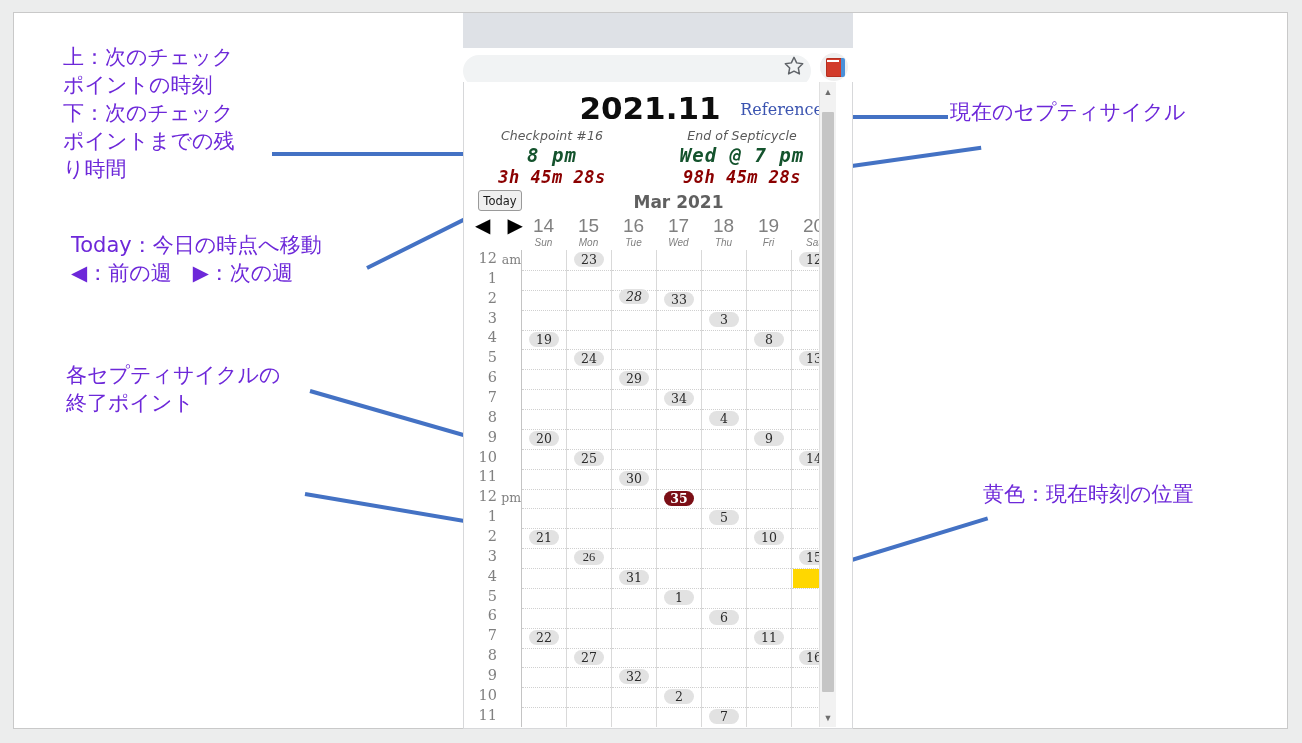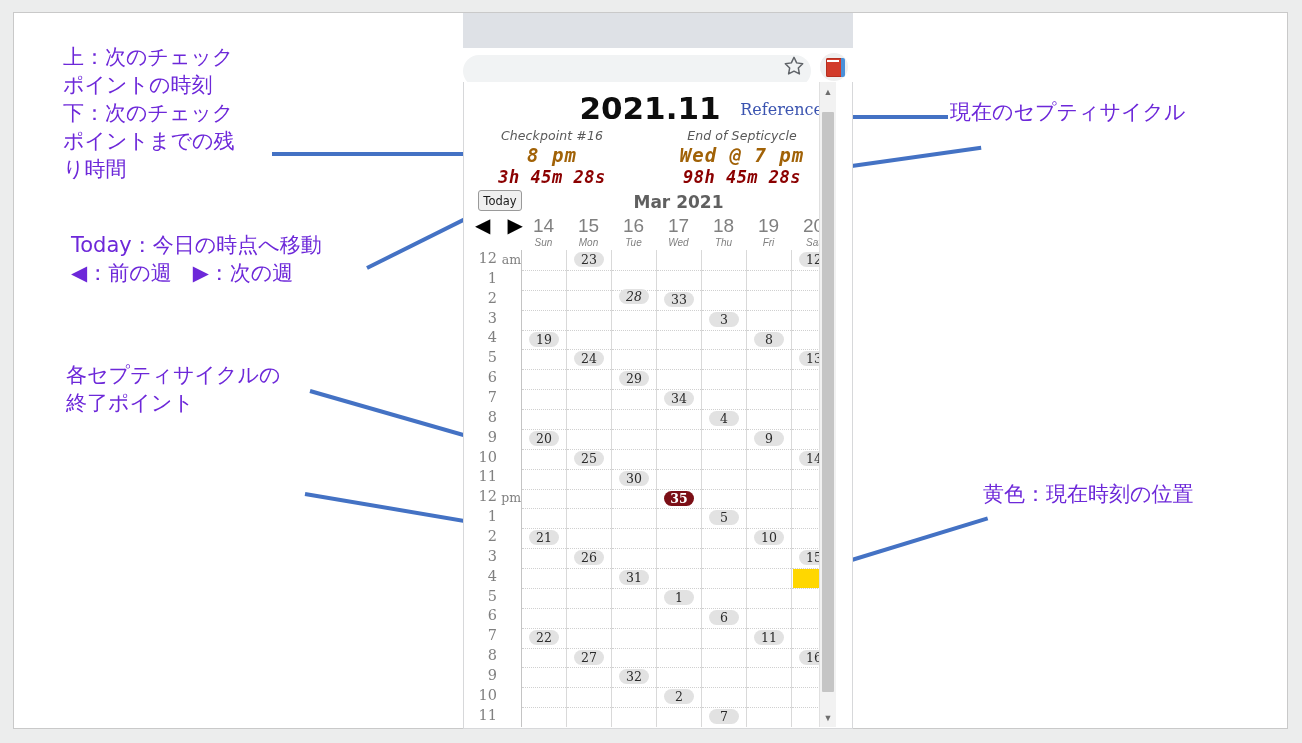--- a/index.html
+++ b/index.html
@@ -98,21 +98,21 @@
 
   .status-row{position:absolute;left:0;top:46px;width:372px;height:56px;font-style:italic;}
   .status-col{position:absolute;top:0;width:186px;text-align:center;}
   .status-col.left{left:-5px;}
   .status-col.right{left:185px;}
   .status-label{
     font-size:12.5px;color:#595959;letter-spacing:.1px;
     font-family:"DejaVu Sans","Liberation Sans",sans-serif;
   }
   .status-big{
-    font-size:19px;color:#a16207;font-weight:bold;margin-top:1px;
+    font-size:19px;color:#14532d;font-weight:bold;margin-top:1px;
     letter-spacing:1px;
     font-family:"DejaVu Sans Mono","Liberation Mono",monospace;
   }
   .status-sub{
     font-size:17px;color:#8b0000;font-weight:bold;margin-top:1px;
     letter-spacing:.5px;
     font-family:"DejaVu Sans Mono","Liberation Mono",monospace;
   }
 
   
@@ -426,21 +426,21 @@
               <div class="rowline" style="top: 337.875px;"></div>
               <div class="rowline" style="top: 357.75px;"></div>
               <div class="rowline" style="top: 377.625px;"></div>
               <div class="rowline" style="top: 397.5px;"></div>
               <div class="rowline" style="top: 417.375px;"></div>
               <div class="rowline" style="top: 437.25px;"></div>
               <div class="rowline" style="top: 457.125px;"></div>
               <div class="pill" style="top: 2px;">23</div>
               <div class="pill" style="top: 101.375px;">24</div>
               <div class="pill" style="top: 200.75px;">25</div>
-              <div class="pill" style="top: 300.125px;">26</div>
+              <div class="pill" style="top: 300.125px; font-family: Liberation Serif, serif;">26</div>
               <div class="pill" style="top: 399.5px;">27</div>
             </div>
             <div class="daycol">
               <div class="rowline" style="top: 19.875px;"></div>
               <div class="rowline" style="top: 39.75px;"></div>
               <div class="rowline" style="top: 59.625px;"></div>
               <div class="rowline" style="top: 79.5px;"></div>
               <div class="rowline" style="top: 99.375px;"></div>
               <div class="rowline" style="top: 119.25px;"></div>
               <div class="rowline" style="top: 139.125px;"></div>

